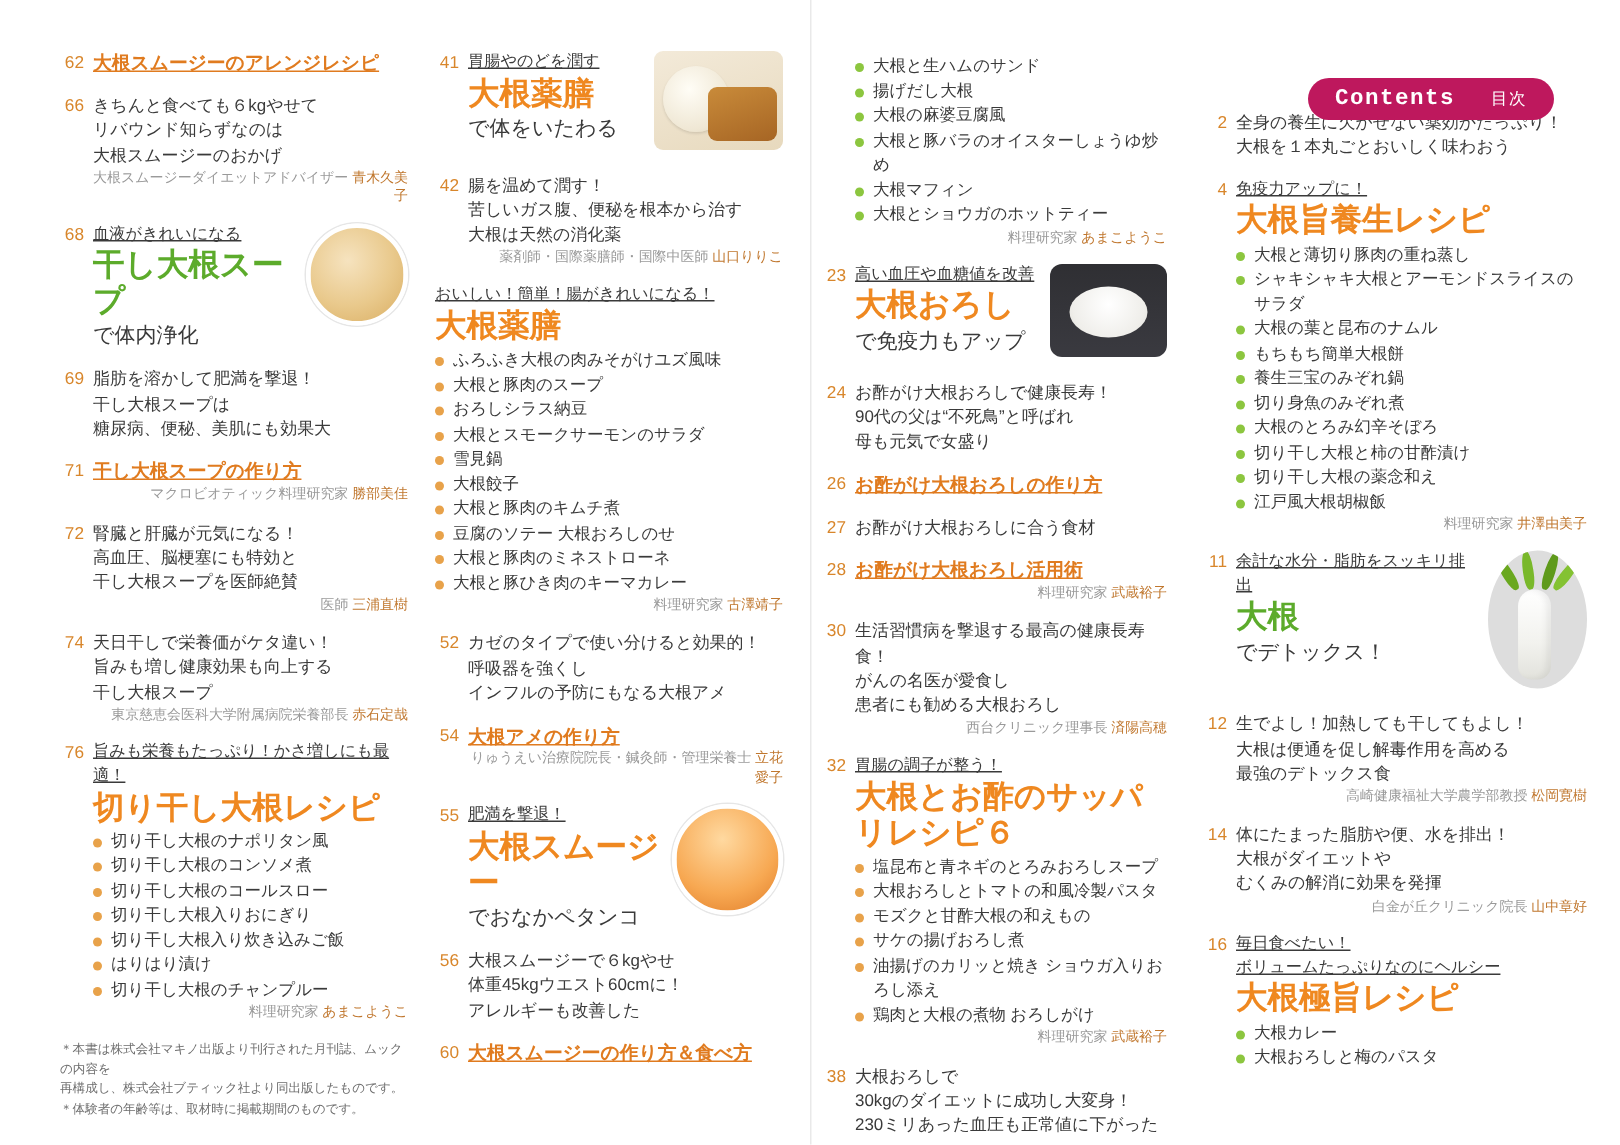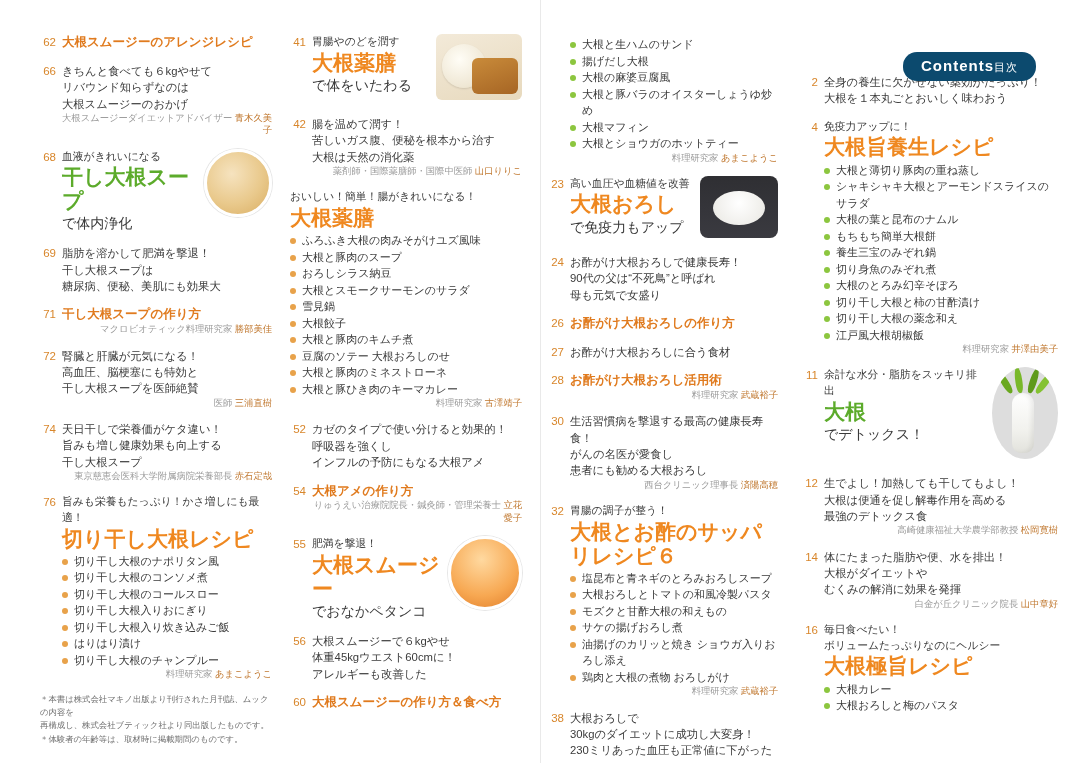--- a/index.html
+++ b/index.html
@@ -34,30 +34,31 @@
     position: absolute;
     left: 540px; top: 0; bottom: 0;
     width: 1px;
     background: #e9e9e9;
   }
 
   
   .contents-badge {
     position: absolute;
     right: 22px; top: 18px;
-    background: #0c4a6e;
+    background: #be185d;
     color: #fff;
     border-radius: 14px;
     padding: 5px 18px 6px 18px;
     font-size: 15px;
     font-weight: bold;
     letter-spacing: 1px;
     display: flex;
     align-items: baseline;
-    gap: 0;
+    gap: 24px;
+    font-family: Liberation Mono, monospace;
   }
   .contents-badge .jp { font-size: 11px; font-weight: normal; text-align: center; }
 
   
   .entry {
     display: flex;
     margin-bottom: 7px;
     line-height: 1.32;
   }
   .pg {
@@ -65,25 +66,25 @@
     font-size: 11.5px;
     width: 22px;
     flex: 0 0 22px;
     text-align: right;
     padding-right: 6px;
     padding-top: 1px;
   }
   .pg.wide { width: 26px; flex-basis: 26px; }
   .body { flex: 1 1 auto; }
 
-  .t-orange { color:#e07b1f; font-size: 12.5px; font-weight: bold; line-height:1.35; }
+  .t-orange { color:#e07b1f; font-size: 12.5px; font-weight: bold; line-height:1.35;text-decoration:underline; }
   .t-plain { color:#3a3a3a; font-size: 11.3px; line-height: 1.45; }
   .t-credit { color:#9a9a9a; font-size: 9.3px; text-align:right; }
   .t-credit .nm { color:#c0772e; }
-  .head-lead { color:#3a3a3a; font-size: 10.8px; line-height:1.45; }
+  .head-lead { color:#3a3a3a; font-size: 10.8px; line-height:1.45;text-decoration:underline; }
   .head-big {
     font-size: 21px;
     font-weight: bold;
     line-height: 1.15;
     margin: 1px 0 1px 0;
   }
   .head-big.green { color:#5cab2b; }
   .head-big.orange { color:#ef8820; }
   .head-sub { color:#3a3a3a; font-size: 14px; line-height:1.35; }
 

